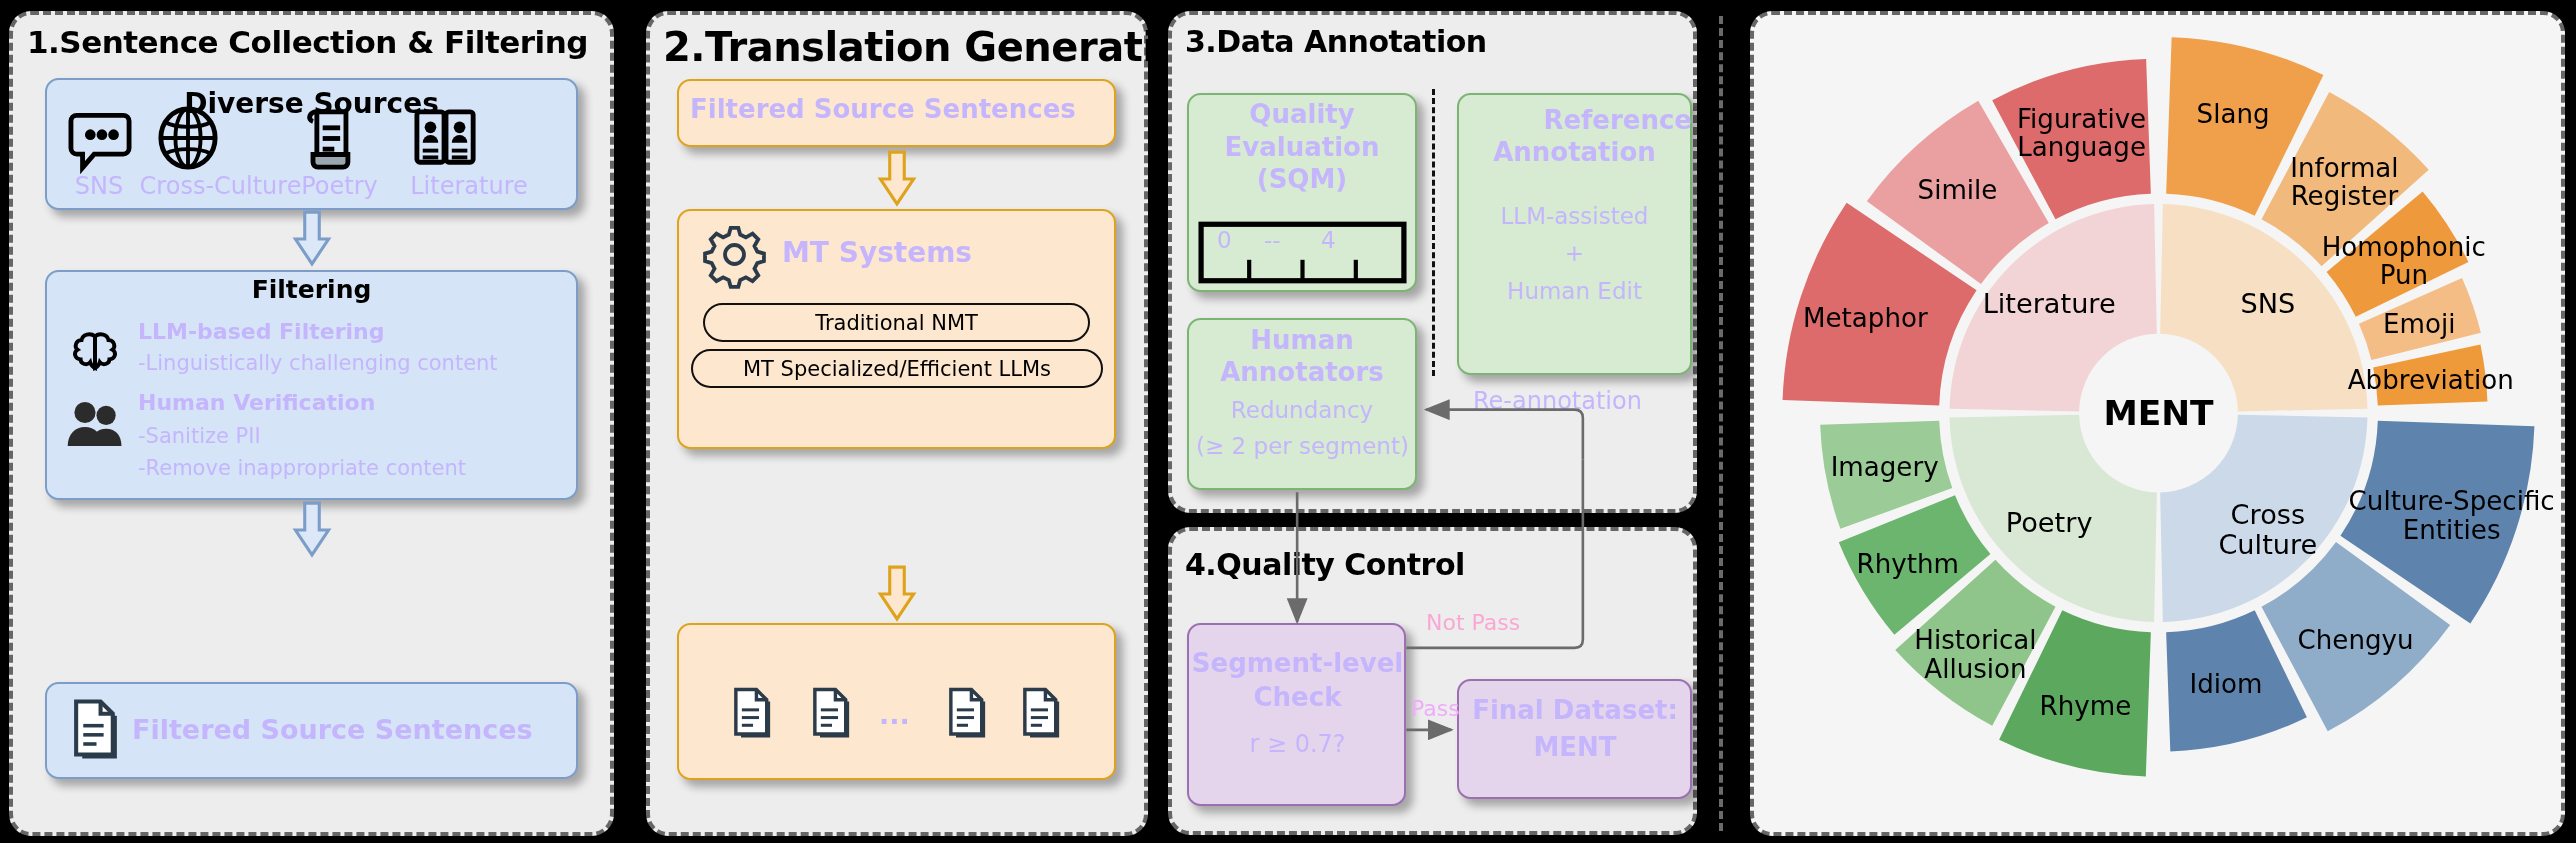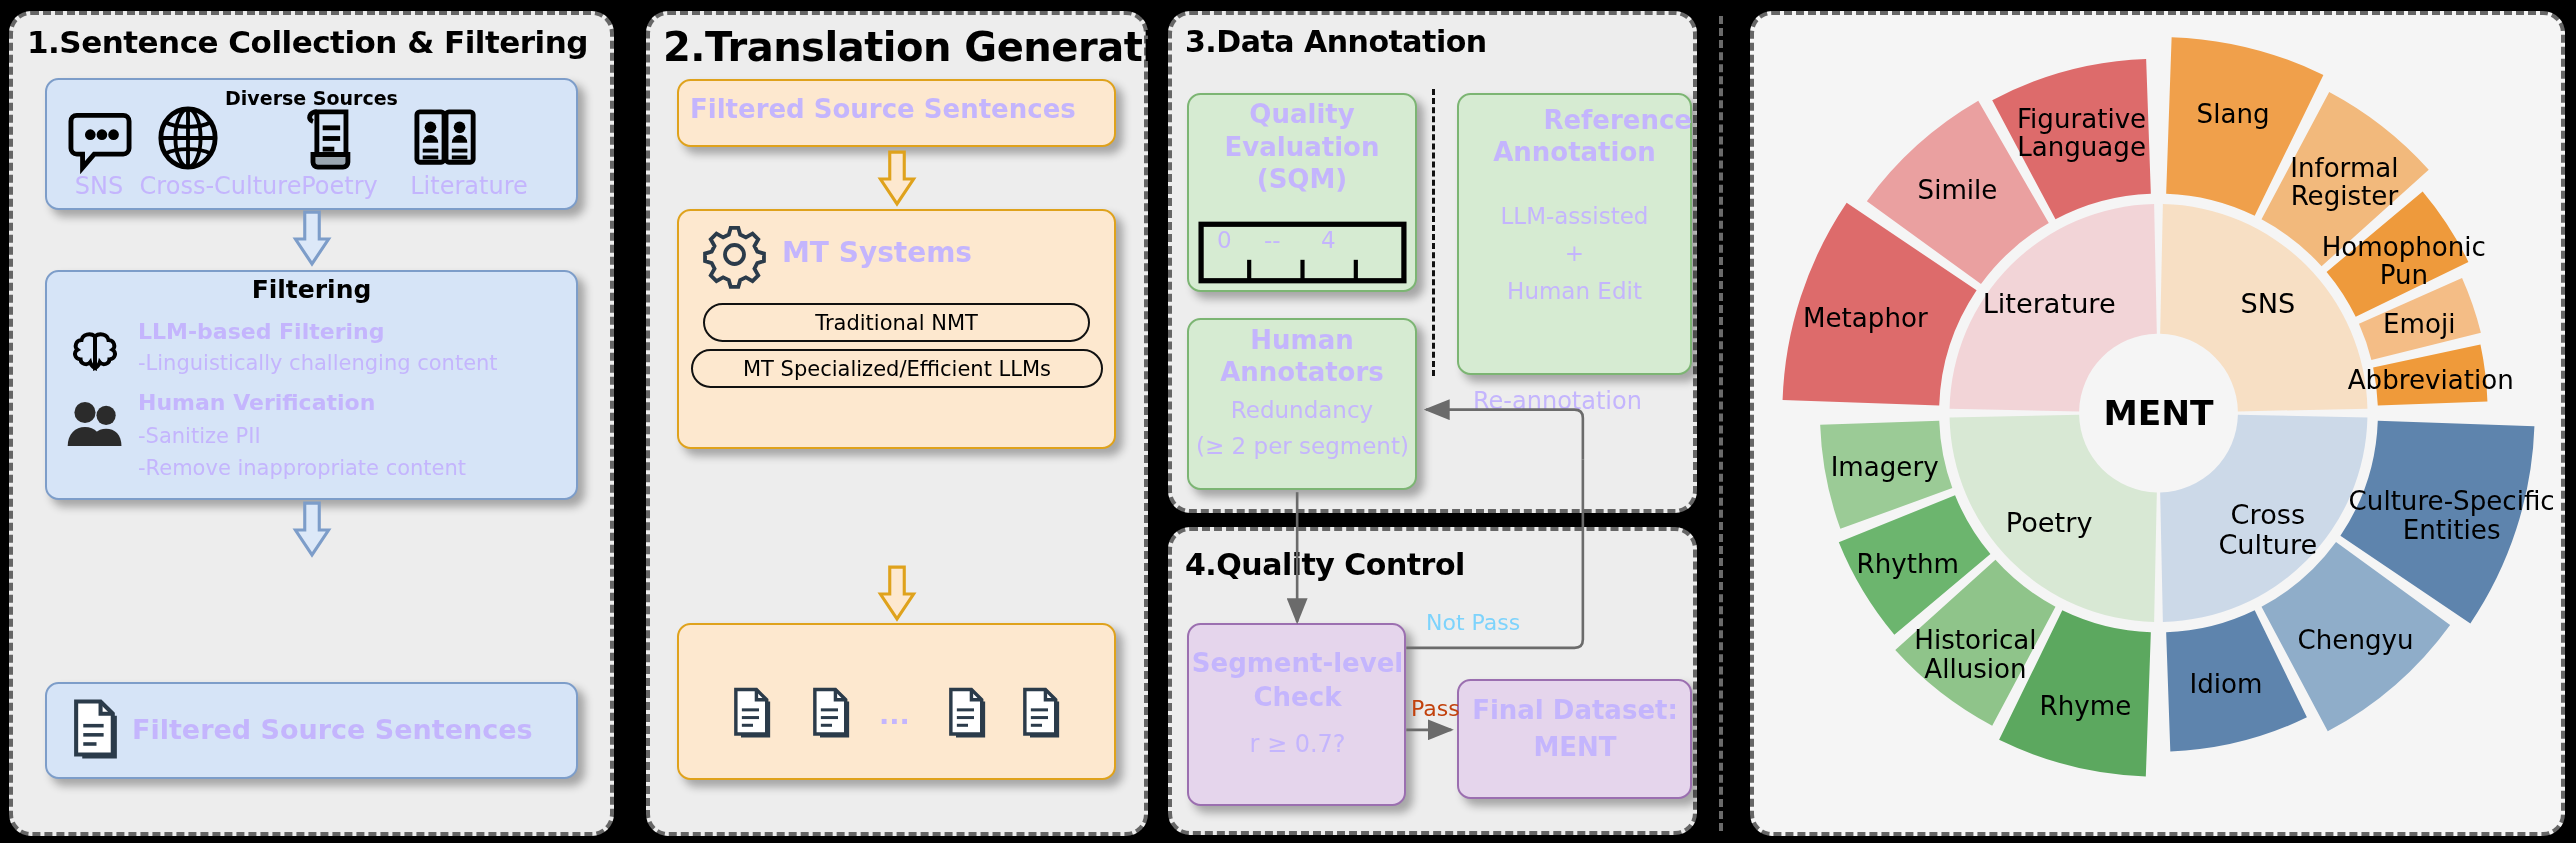--- a/index.html
+++ b/index.html
@@ -44,21 +44,21 @@
 </head>
 <body>
 
 <div id="root">
 
   <div class="panel" style="left:9.4px;top:10.5px;width:605px;height:825px;">
   </div>
   <div class="panel-title" style="left:27px;top:24px;font-size:31px;">1.Sentence Collection &amp; Filtering</div>
 
   <div class="card blue" style="left:45px;top:78px;width:533px;height:132px;">
-    <div class="hdr" style="font-size:19px;margin-top:9px;">Diverse Sources</div>
+    <div class="hdr" style="font-size:28px;margin-top:9px;">Diverse Sources</div>
   </div>
 
   <div class="ico" style="left:69px;top:111px;">
     <svg width="62" height="59" viewBox="0 0 64 60">
       <path d="M8 4h48a6 6 0 0 1 6 6v28a6 6 0 0 1-6 6H26l-12 14v-14H8a6 6 0 0 1-6-6V10a6 6 0 0 1 6-6z" fill="none" stroke="#000" stroke-width="5"></path>
       <circle cx="22" cy="24" r="5.5" fill="#000"></circle>
         <circle cx="34" cy="24" r="5.5" fill="#000"></circle>
       <circle cx="46" cy="24" r="5.5" fill="#000"></circle>
     </svg>
   </div>
@@ -285,22 +285,22 @@
     </defs>
 
     <path d="M253 42 V290" stroke="#6b6b6b" stroke-width="5" fill="none" marker-end="url(#ah)"></path>
 
     <path d="M462 340 H784 Q800 340 800 324 V-20" stroke="#6b6b6b" stroke-width="5" fill="none"></path>
     <path d="M800 -20 V-100 Q800 -116 784 -116 H500" stroke="#6b6b6b" stroke-width="5" fill="none" marker-end="url(#ah)"></path>
 
     <path d="M462 497 H548" stroke="#6b6b6b" stroke-width="5" fill="none" marker-end="url(#ah)"></path>
   </svg>
 
-  <div class="txt" style="left:1426px;top:610px;font-size:22px;color:#7dd3fc;">Not Pass</div>
-  <div class="txt" style="left:1411px;top:696px;font-size:22px;color:#c2410c;">Pass</div>
+  <div class="txt" style="left:1426px;top:610px;font-size:22px;color:#f9a8d4;">Not Pass</div>
+  <div class="txt" style="left:1411px;top:696px;font-size:22px;color:#f0abfc;">Pass</div>
 
   <div class="vdiv" style="left:1719px;top:15.7px;height:815px;"></div>
 
   <div class="panel" style="left:1750px;top:10.5px;width:815px;height:825px;background:#f5f5f5;"></div>
 
   <div class="sunwrap" style="left:1756px;top:15.7px;">
     <svg id="sunburst" width="805" height="815" viewBox="0 0 1540 1560">
         <path d="M778.3769679533428 360.0877266100618 A400 400 0 0 1 1169.9122733899383 751.6230320466572 L921.9666638881765 756.8167521777298 A152 152 0 0 0 773.1832478222702 608.0333361118235 Z" fill="#f7dfc4"></path>
         <path d="M1169.9122733899383 768.3769679533428 A400 400 0 0 1 778.3769679533427 1159.9122733899383 L773.1832478222702 911.9666638881765 A152 152 0 0 0 921.9666638881765 763.1832478222702 Z" fill="#ccd9e8"></path>
         <path d="M761.6230320466573 1159.9122733899383 A400 400 0 0 1 370.0877266100618 768.3769679533426 L618.0333361118235 763.1832478222702 A152 152 0 0 0 766.8167521777298 911.9666638881765 Z" fill="#d8e8d4"></path>

